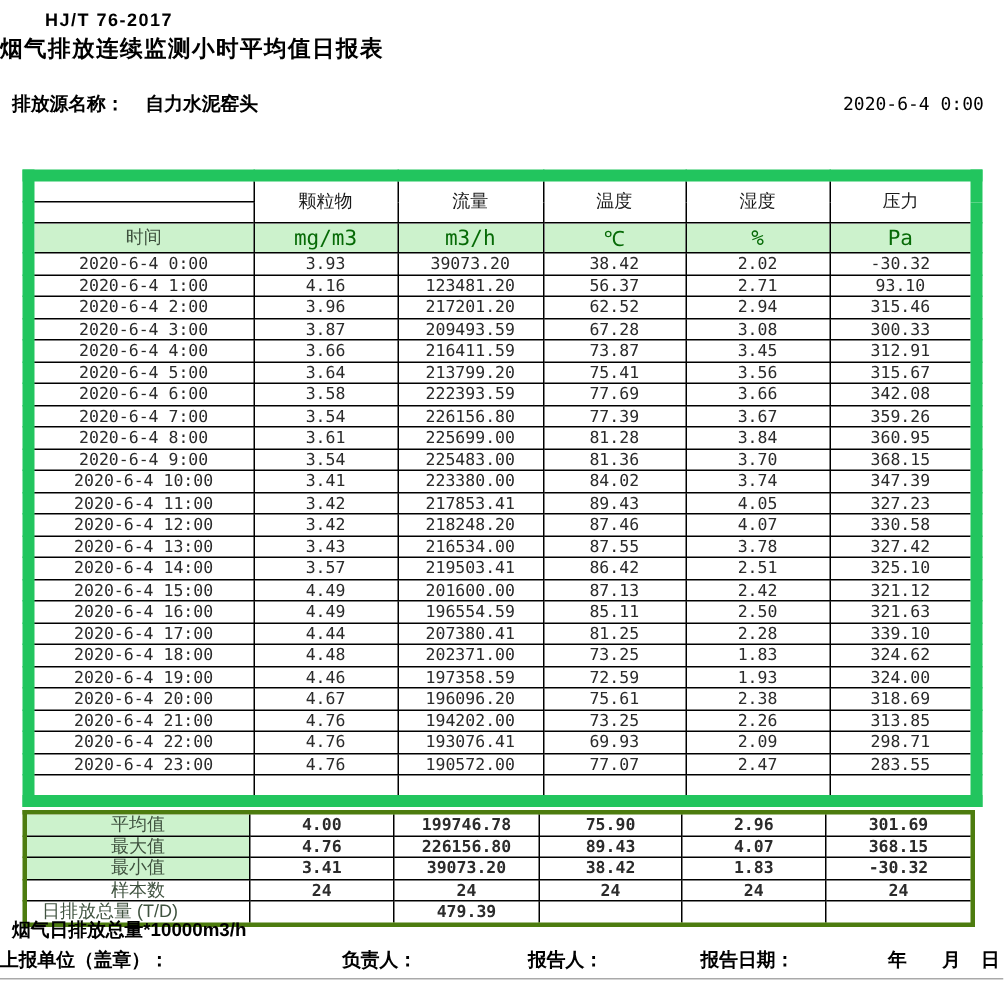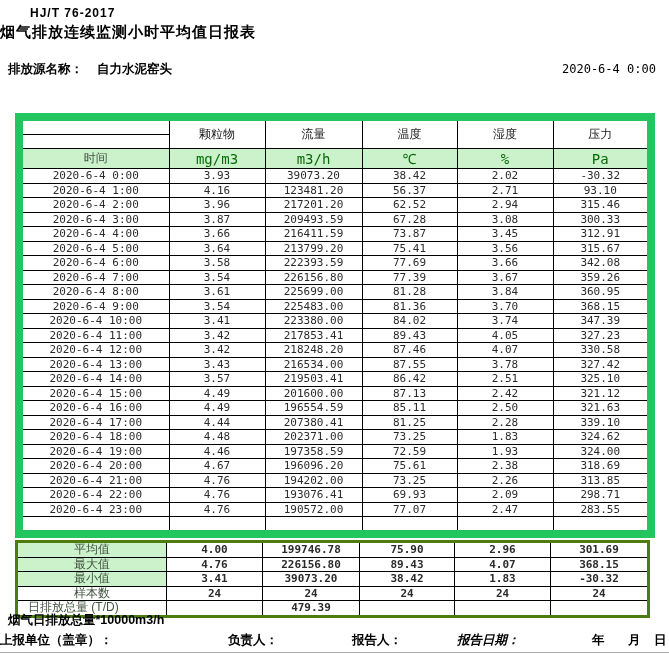--- a/index.html
+++ b/index.html
@@ -35,21 +35,21 @@
   table.summary td.sum-label.green{background:#ccf2cc;}
   table.summary td.sum-label.left{text-align:left;padding-left:10px;}
   table.summary td.num-cell{height:13.5px;font-weight:bold;}
 
   .footnote{position:absolute;top:612px;left:8px;font-size:12.5px;font-weight:bold;}
   .sign-line{position:absolute;top:632px;left:0;width:669px;height:16px;font-size:12.5px;font-weight:bold;}
   .sign-line span{position:absolute;top:0;}
   .lbl-unit{left:0;}
   .lbl-resp{left:228px;text-align:center;}
   .lbl-reporter{left:352px;}
-  .lbl-date{left:457px;font-style:italic;}
+  .lbl-date{left:467px;}
   .lbl-year{left:592px;}
   .lbl-month{left:628px;}
   .lbl-day{left:654px;}
   .bottom-divider{position:absolute;left:0;bottom:2px;width:669px;height:1px;background:#a9a9a9;}
 </style>
 </head>
 <body>
 
 <div class="std-number">HJ/T 76-2017</div>
 <div class="report-title">烟气排放连续监测小时平均值日报表</div>

